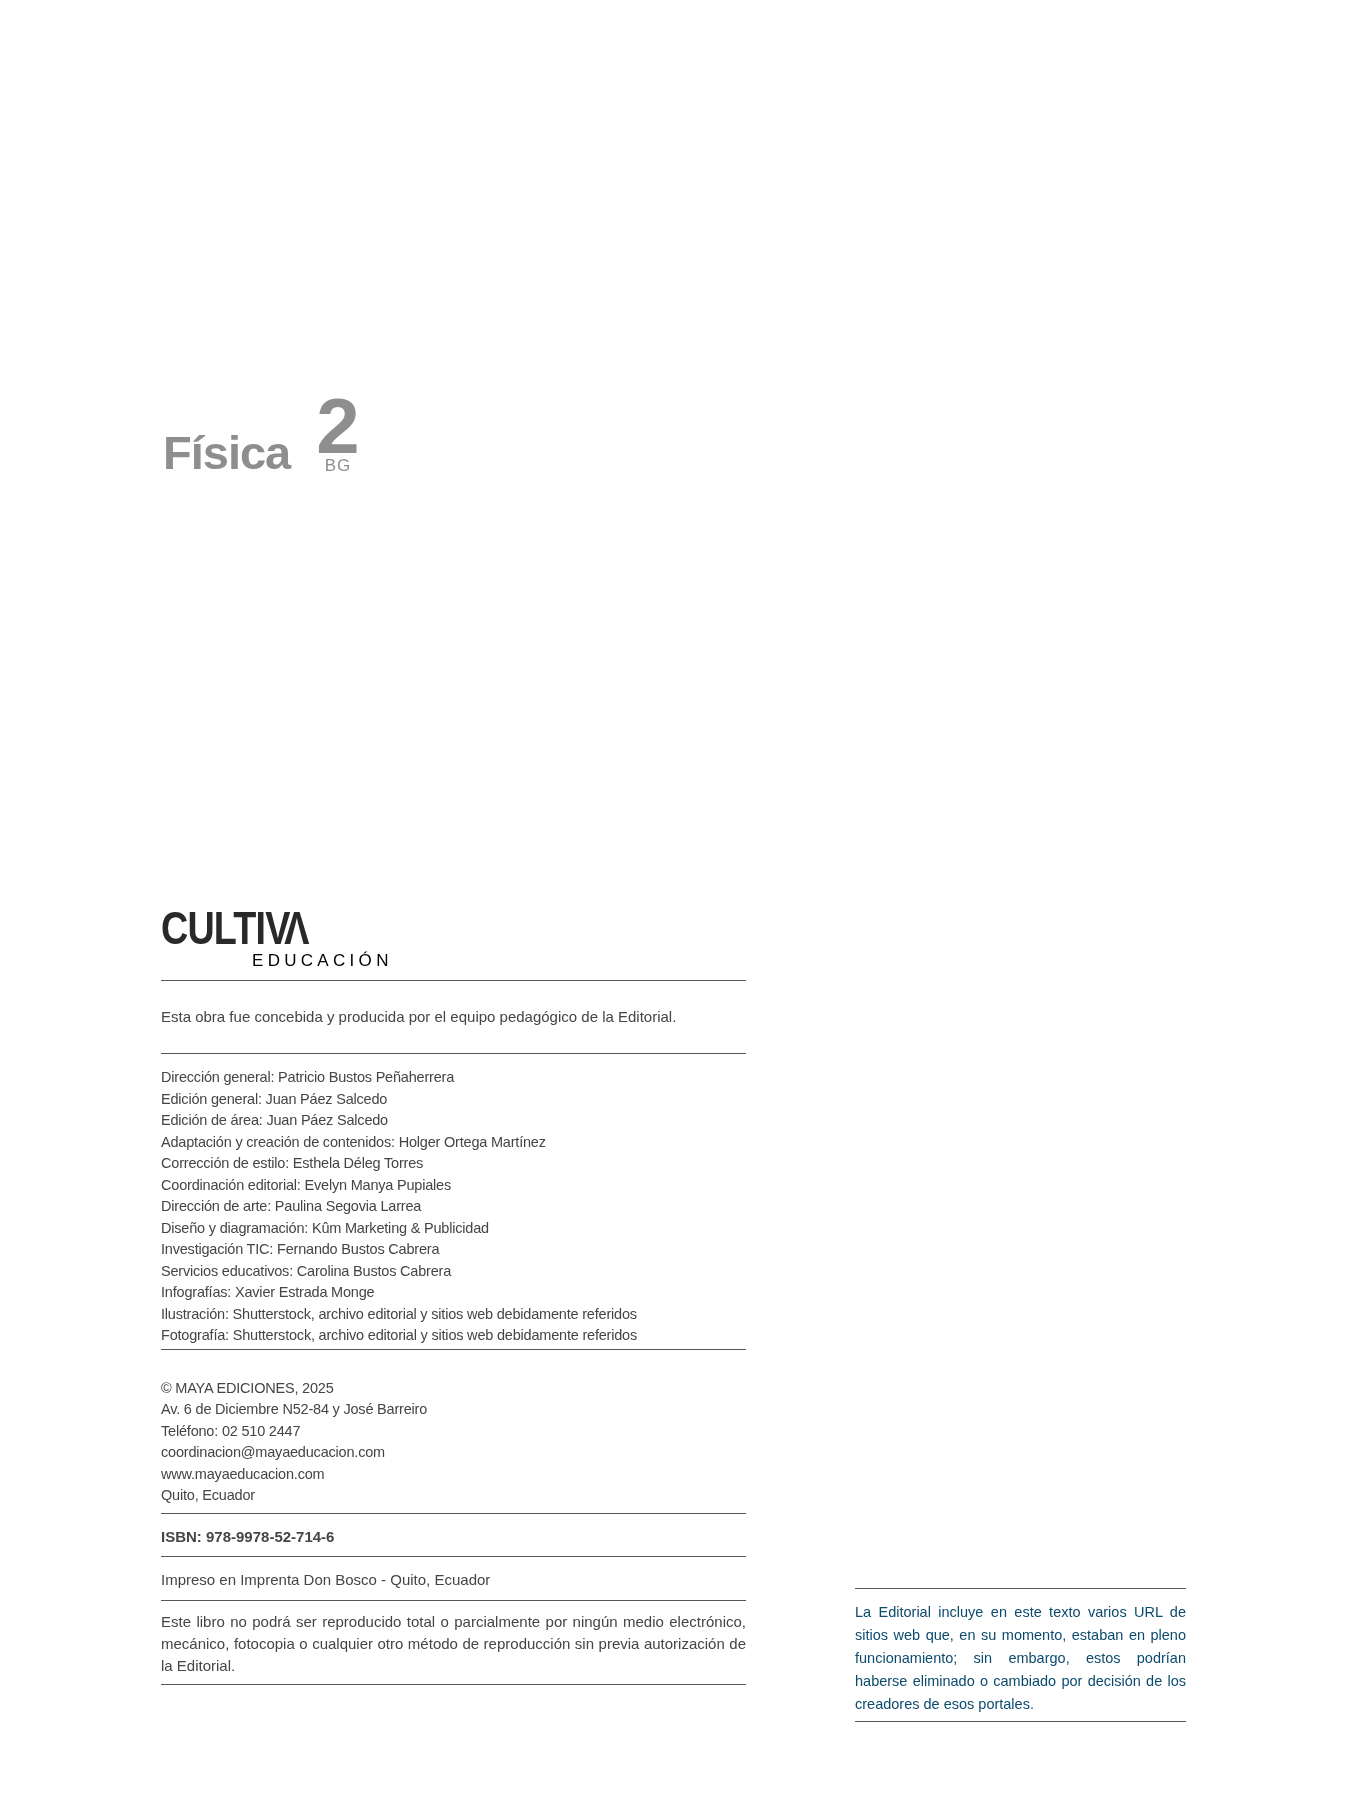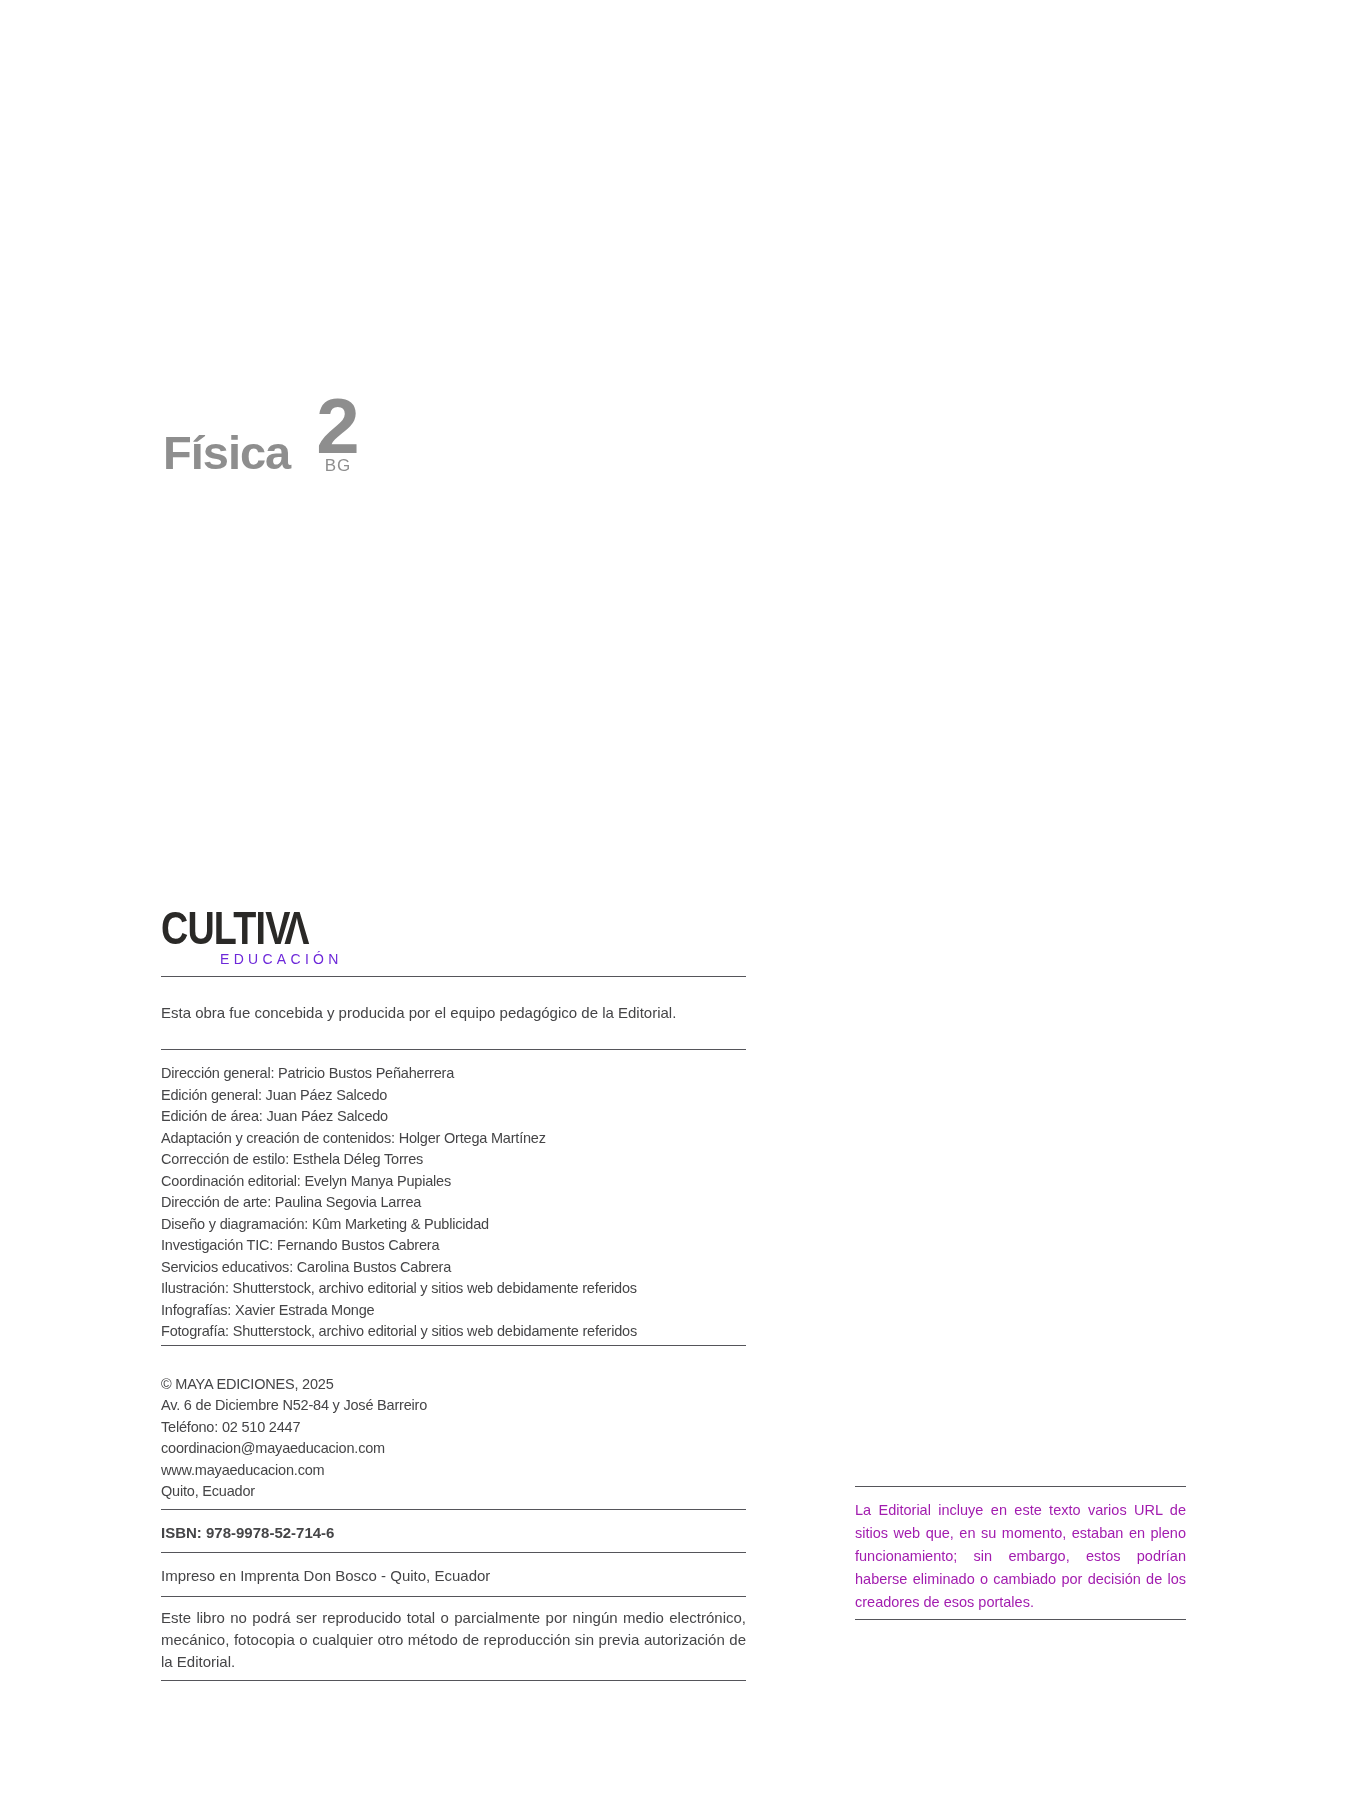--- a/index.html
+++ b/index.html
@@ -71,25 +71,25 @@
     color: #2a2927;
     transform: scaleX(0.82);
     transform-origin: left bottom;
     white-space: nowrap;
   }
   .logo-a {
     display: inline-block;
     margin-left: -0.14em;
   }
   .logo-tagline {
-    font-size: 14px;
+    font-size: 17px;
     font-weight: 500;
     letter-spacing: 4.3px;
-    color: #6d28d9;
-    margin: 2px 0 0 59px;
+    color: #000000;
+    margin: 2px 0 0 91px;
     white-space: nowrap;
   }
   .logo-block { margin-bottom: 9px; }
 
   .intro-note {
     margin: 24px 0;
     font-size: 15px;
     line-height: 24px;
     white-space: nowrap;
   }
@@ -121,23 +121,23 @@
     margin: 10px 0 7px 0;
     font-size: 15px;
     line-height: 22px;
     text-align: justify;
   }
 
   
   .url-note {
     position: absolute;
     left: 855px;
-    top: 1486px;
+    top: 1588px;
     width: 331px;
-    color: #a21caf;
+    color: #0c4a6e;
   }
   .url-note p {
     margin: 12px 0 5px 0;
     font-size: 14.5px;
     line-height: 23px;
     text-align: justify;
   }
 </style>
 </head>
 <body>
@@ -169,22 +169,22 @@
       <div>Dirección general: Patricio Bustos Peñaherrera</div>
       <div>Edición general: Juan Páez Salcedo</div>
       <div>Edición de área: Juan Páez Salcedo</div>
       <div>Adaptación y creación de contenidos: Holger Ortega Martínez</div>
       <div>Corrección de estilo: Esthela Déleg Torres</div>
       <div>Coordinación editorial: Evelyn Manya Pupiales</div>
       <div>Dirección de arte: Paulina Segovia Larrea</div>
       <div>Diseño y diagramación: Kûm Marketing &amp; Publicidad</div>
       <div>Investigación TIC: Fernando Bustos Cabrera</div>
       <div>Servicios educativos: Carolina Bustos Cabrera</div>
+      <div>Infografías: Xavier Estrada Monge</div>
       <div>Ilustración: Shutterstock, archivo editorial y sitios web debidamente referidos</div>
-      <div>Infografías: Xavier Estrada Monge</div>
       <div>Fotografía: Shutterstock, archivo editorial y sitios web debidamente referidos</div>
     </div>
 
     <hr class="rule">
 
     <div class="copyright">
       <div>© MAYA EDICIONES, 2025</div>
       <div>Av. 6 de Diciembre N52-84 y José Barreiro</div>
       <div>Teléfono: 02 510 2447</div>
       <div>coordinacion@mayaeducacion.com</div>

